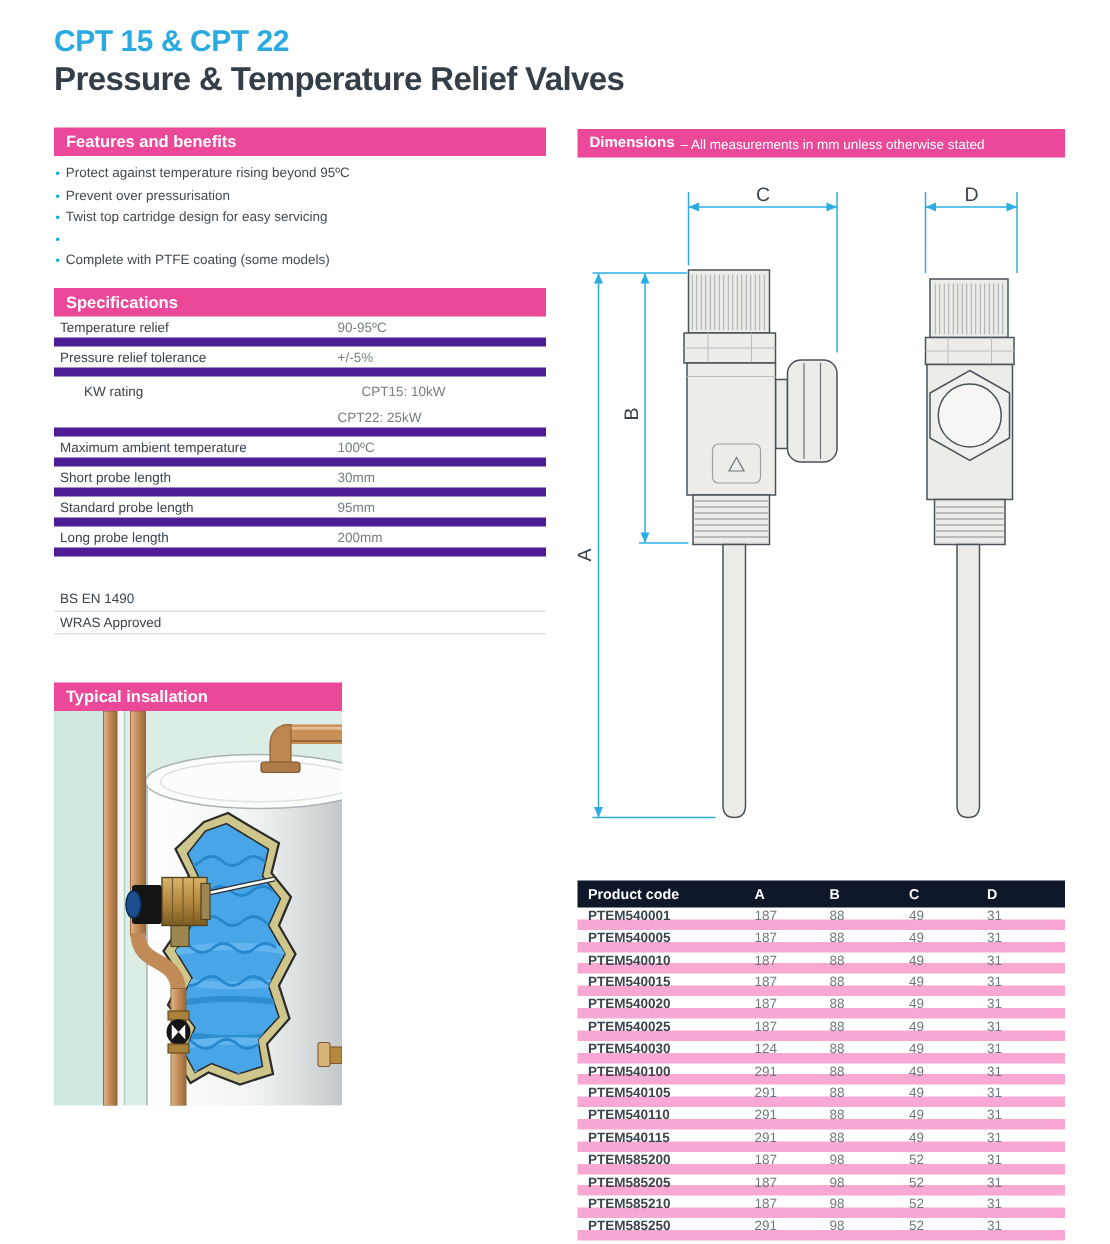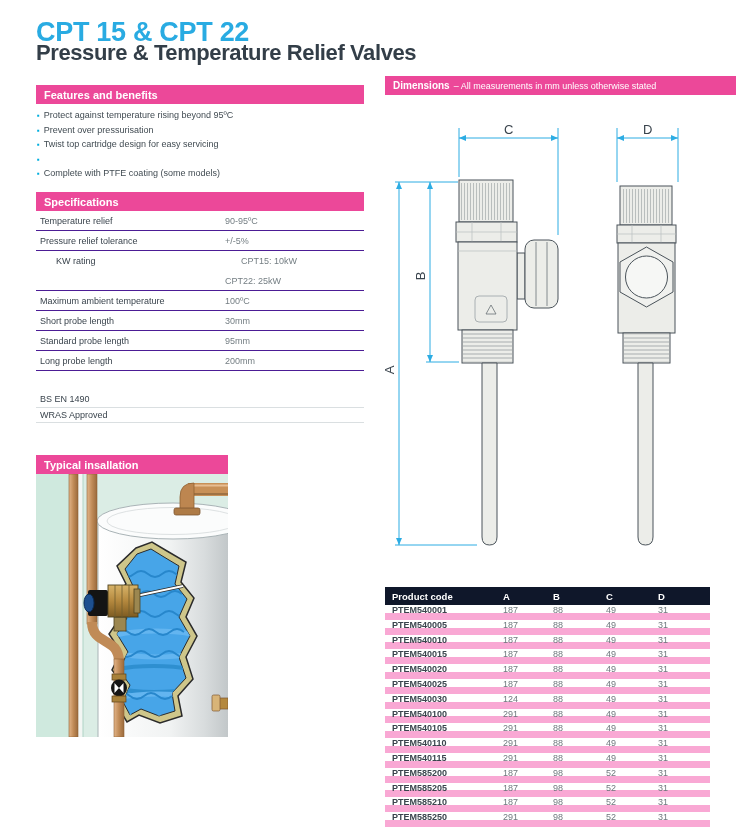--- a/index.html
+++ b/index.html
@@ -1,54 +1,54 @@
 <!DOCTYPE html>
 <html><head>
 <meta charset="utf-8">
 <style>
   html,body{margin:0;padding:0;background:#fff;}
   body{font-family:"Liberation Sans",sans-serif;color:#3A444D;}
   .page{position:relative;width:740px;height:829px;background:#fff;overflow:hidden;}
 
   
-  .title1{position:absolute;left:36px;top:17px;font-size:27px;font-weight:bold;color:#29ABE2;letter-spacing:-0.3px;}
+  .title1{position:absolute;left:36px;top:17px;font-size:20px;font-weight:bold;color:#29ABE2;letter-spacing:-0.3px;}
   .title2{position:absolute;left:36px;top:40px;font-size:22px;font-weight:bold;color:#333E48;letter-spacing:-0.4px;}
 
   
   .bar{background:#ec4899;color:#fff;font-weight:bold;font-size:11px;height:19px;
        display:flex;align-items:center;padding-left:8px;box-sizing:border-box;}
   .dim-bar{font-weight:normal;}
   .dim-title{font-size:10px;font-weight:bold;margin-right:4px;}
   .dim-note{font-size:9px;}
 
   
   .features{position:absolute;left:36px;top:85px;width:328px;}
   .features ul{list-style:none;margin:6px 0 0 0;padding:0;}
   .feat-item{display:flex;align-items:flex-start;font-size:9px;color:#414B52;line-height:11px;margin-bottom:3.5px;}
   .bullet{color:#00AEDE;font-size:8px;line-height:11px;margin:0 4px 0 1px;}
 
   
   .specs{position:absolute;left:36px;top:192px;width:328px;}
-  .s-row{display:flex;align-items:center;height:20px;border-bottom:1px solid #4c1d95;
+  .s-row{display:flex;align-items:center;height:20px;border-bottom:6px solid #4c1d95;
          box-sizing:border-box;padding-left:4px;font-size:9px;}
   .s-row.no-rule{border-bottom:none;margin-left:16px;}
   .s-label{width:185px;color:#3A444D;}
   .s-value{color:#747E83;}
 
   
   .standards{position:absolute;left:36px;top:392px;width:328px;}
   .std-row{height:15.5px;display:flex;align-items:center;border-bottom:1px solid #DADFE1;
            box-sizing:border-box;padding-left:4px;font-size:9px;color:#3A444D;}
 
   
   .install{position:absolute;left:36px;top:455px;width:192px;}
   .install svg{display:block;}
 
   
-  .dims{position:absolute;left:385px;top:76px;width:351px;}
+  .dims{position:absolute;left:385px;top:86px;width:325px;}
   .drawing{position:absolute;left:385px;top:120px;}
 
   
   .product{position:absolute;left:385px;top:587px;width:325px;}
   .p-head{display:grid;grid-template-columns:111px 50px 53px 52px 1fr;align-items:center;
           padding-left:7px;height:18px;background:#0f172a;color:#fff;font-size:9.5px;font-weight:bold;box-sizing:border-box;}
   .p-row{display:grid;grid-template-columns:111px 50px 53px 52px 1fr;align-items:center;
          padding-left:7px;height:14.8px;border-bottom:7px solid #f9a8d4;box-sizing:border-box;font-size:9px;}
   .p-code{font-weight:bold;color:#3A444D;}
   .p-num{color:#6E787D;}

